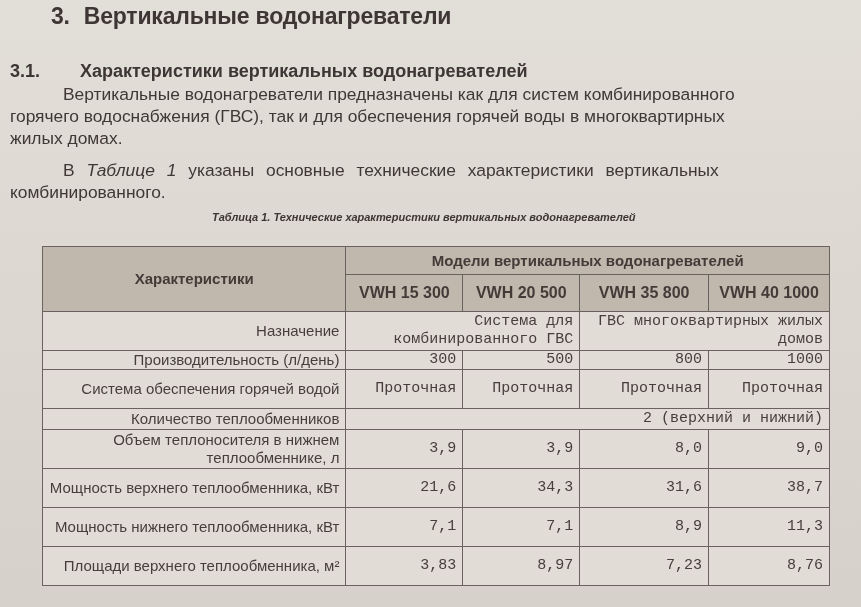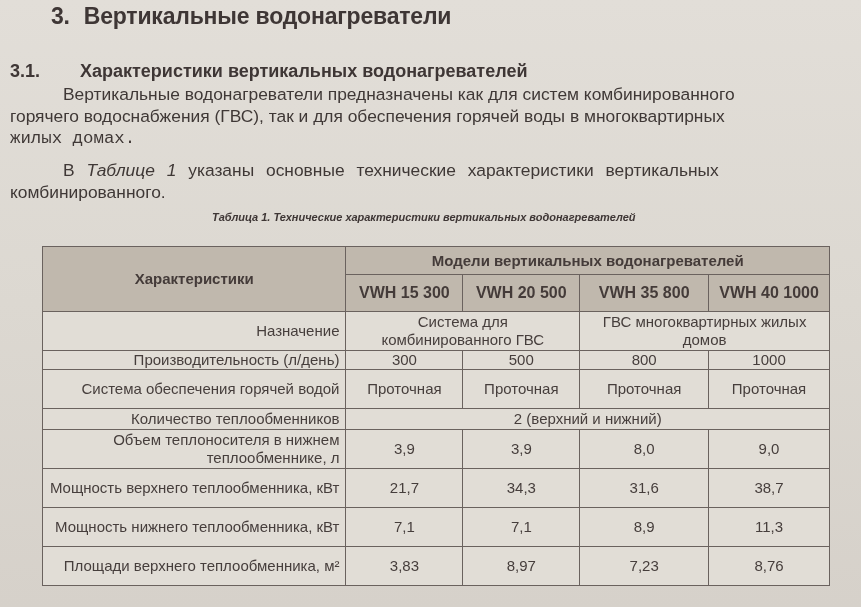--- a/index.html
+++ b/index.html
@@ -44,21 +44,21 @@
   .para {
     position: absolute;
     left: 10px;
     font-size: 17.4px;
     line-height: 21px;
     white-space: nowrap;
     color: #3f3836;
   }
   .p1a { top: 84px; left: 63px; }
   .p1b { top: 106px; }
-  .p1c { top: 128px; font-family: Liberation Mono, monospace; }
+  .p1c { top: 128px; }
   .p2a { top: 160px; left: 63px; word-spacing: 7px; }
   .p2b { top: 182px; }
   .p2a em { font-style: italic; }
 
   .caption {
     position: absolute;
     left: 212px; top: 211px;
     font-size: 11px;
     font-weight: bold;
     font-style: italic;
@@ -80,21 +80,21 @@
     line-height: 18px;
   }
   table.specs th {
     background: #c0b8ad;
     font-weight: bold;
     color: #443b39;
     text-align: center;
   }
   table.specs td { background: #e1ddd6; }
   table.specs td.label { text-align: right; padding-left: 0; }
-  table.specs td.val { text-align: center; }
+  table.specs td.val { text-align: right; font-family: Liberation Mono, monospace; }
   .r-head1 th { height: 27px; }
   .r-head2 th { height: 36px; font-size: 16px; }
   .r-tall td { height: 38px; }
   .r-short td { height: 18px; }
   .r-short2 td { height: 20px; }
   col.c0 { width: 304px; }
   col.c1 { width: 117px; }
   col.c2 { width: 117px; }
   col.c3 { width: 129px; }
   col.c4 { width: 121px; }
@@ -175,21 +175,21 @@
     <tr class="r-tall">
       <td class="label">Объем теплоносителя в нижнем теплообменнике, л</td>
       <td class="val">3,9</td>
       <td class="val">3,9</td>
       <td class="val">8,0</td>
       <td class="val">9,0</td>
     </tr>
 
     <tr class="r-tall">
       <td class="label">Мощность верхнего теплообменника, кВт</td>
-      <td class="val">21,7</td>
+      <td class="val">21,6</td>
       <td class="val">34,3</td>
       <td class="val">31,6</td>
       <td class="val">38,7</td>
     </tr>
 
     <tr class="r-tall">
       <td class="label">Мощность нижнего теплообменника, кВт</td>
       <td class="val">7,1</td>
       <td class="val">7,1</td>
       <td class="val">8,9</td>

